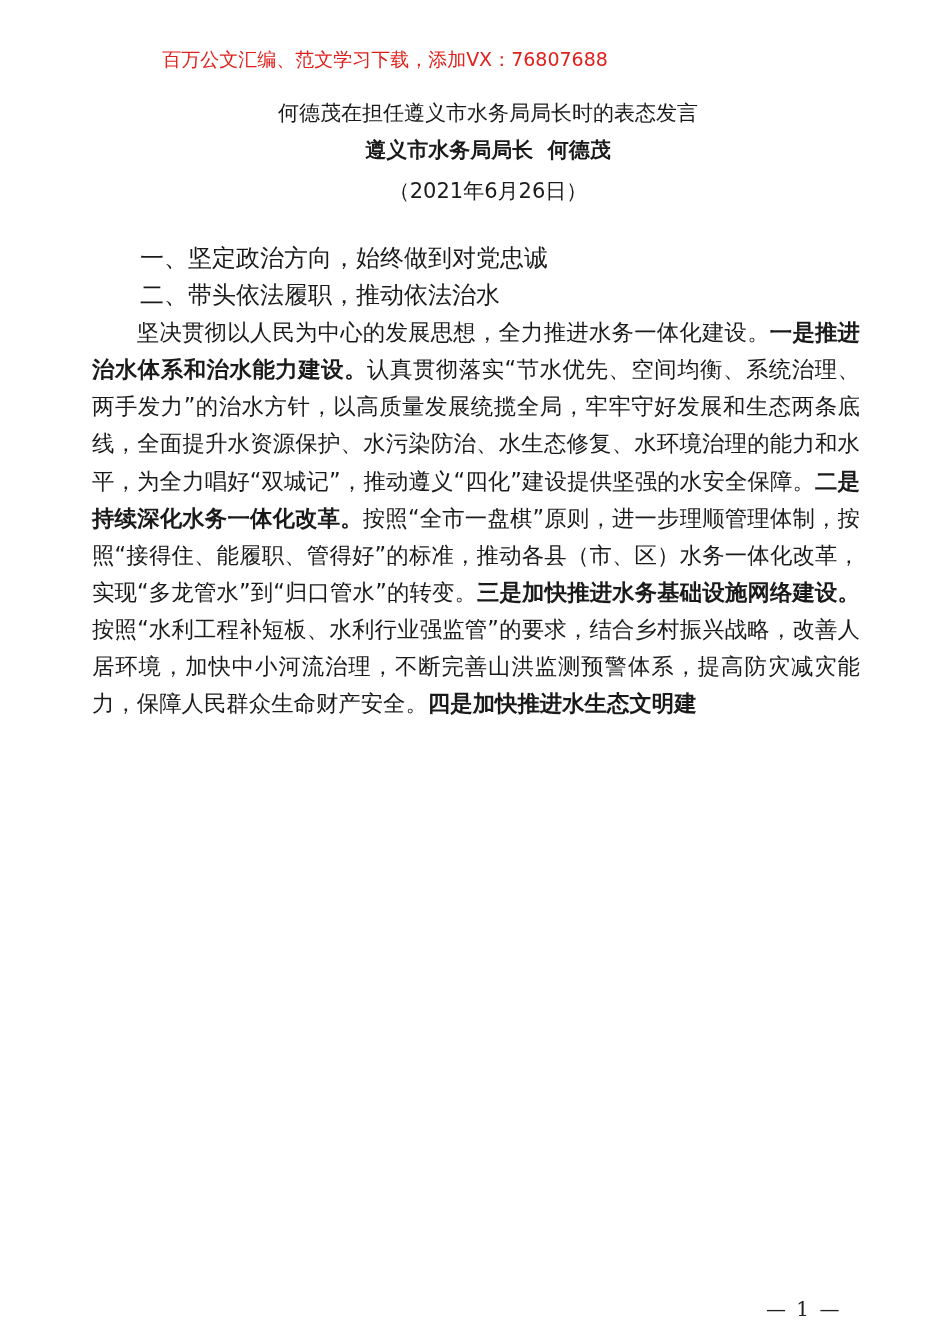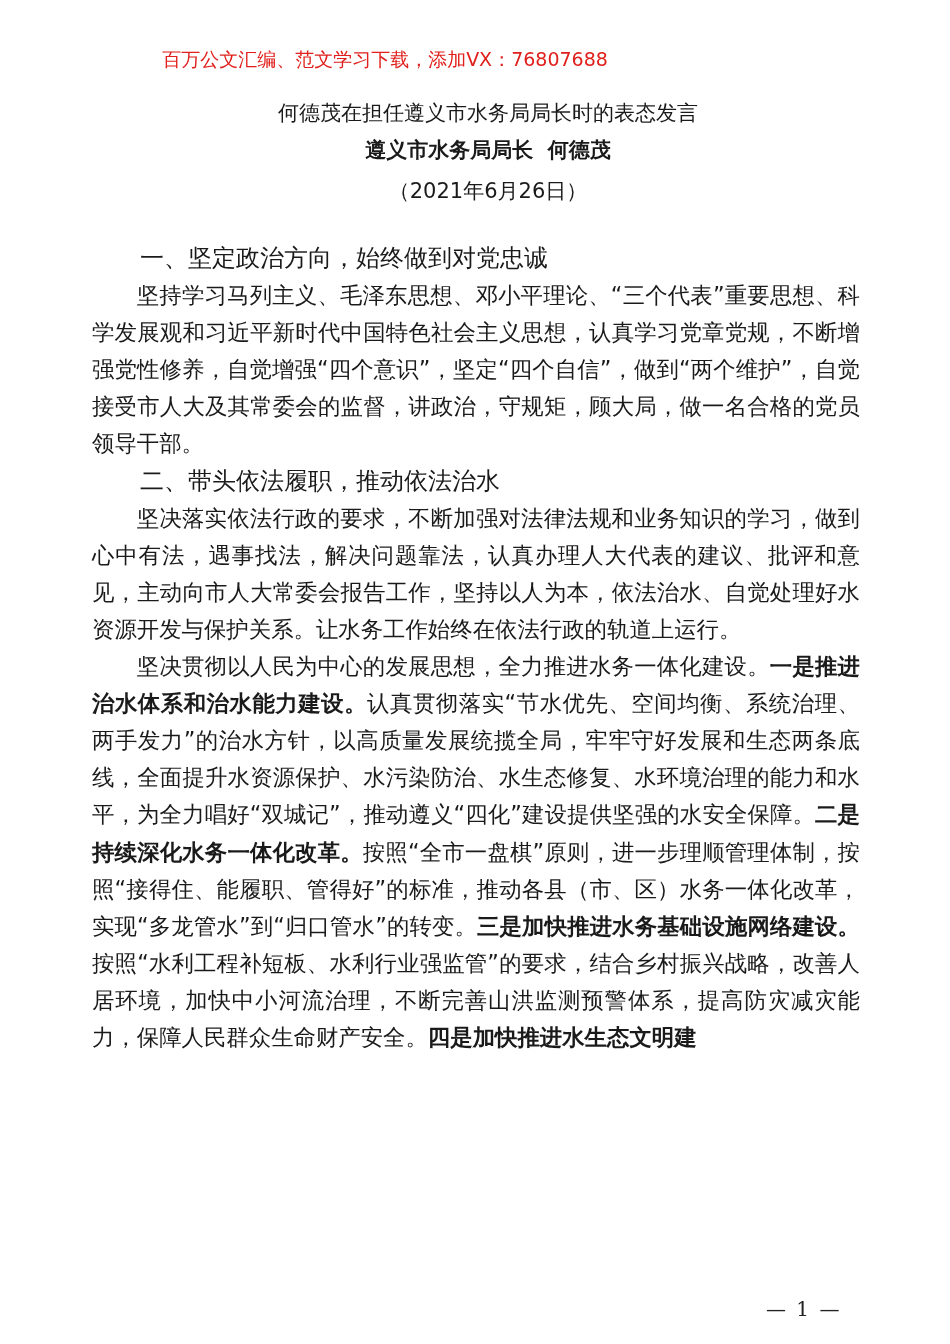--- a/index.html
+++ b/index.html
@@ -24,21 +24,19 @@
 
 <div class="banner">百万公文汇编、范文学习下载，添加VX：76807688</div>
 
 <div class="head h1">何德茂在担任遵义市水务局局长时的表态发言</div>
 <div class="head h2" style="white-space:pre;font-weight:bold;">遵义市水务局局长  何德茂</div>
 <div class="head h3">（2021年6月26日）</div>
 
 <div class="body">
 
   <p class="sec">一、坚定政治方向，始终做到对党忠诚</p>
-  <p>坚持学习马列主义、毛泽东思想、邓小平理论、“三个代表”重要思想、科学发展观和习近平新时代中国特色社会主义思想，认真学习党章党规，不断增强党性修养，自觉增强“四个意识”，坚定“四个自信”，做到“两个维护”，自觉接受市人大及其常委会的监督，讲政治，守规矩，顾大局，做一名合格的党员领导干部。</p>
 
   <p class="sec">二、带头依法履职，推动依法治水</p>
-  <p>坚决落实依法行政的要求，不断加强对法律法规和业务知识的学习，做到心中有法，遇事找法，解决问题靠法，认真办理人大代表的建议、批评和意见，主动向市人大常委会报告工作，坚持以人为本，依法治水、自觉处理好水资源开发与保护关系。让水务工作始终在依法行政的轨道上运行。</p>
 
   <p><span>坚决贯彻以人民为中心的发展思想，全力推进水务一体化建设。</span><b>一是推进治水体系和治水能力建设。</b><span>认真贯彻落实“节水优先、空间均衡、系统治理、两手发力”的治水方针，以高质量发展统揽全局，牢牢守好发展和生态两条底线，全面提升水资源保护、水污染防治、水生态修复、水环境治理的能力和水平，为全力唱好“双城记”，推动遵义“四化”建设提供坚强的水安全保障。</span><b>二是持续深化水务一体化改革。</b><span>按照“全市一盘棋”原则，进一步理顺管理体制，按照“接得住、能履职、管得好”的标准，推动各县（市、区）水务一体化改革，实现“多龙管水”到“归口管水”的转变。</span><b>三是加快推进水务基础设施网络建设。</b><span>按照“水利工程补短板、水利行业强监管”的要求，结合乡村振兴战略，改善人居环境，加快中小河流治理，不断完善山洪监测预警体系，提高防灾减灾能力，保障人民群众生命财产安全。</span><b>四是加快推进水生态文明建</b></p>
 </div>
 
 <div class="pagenum">— 1 —</div>
 
 </body></html>

